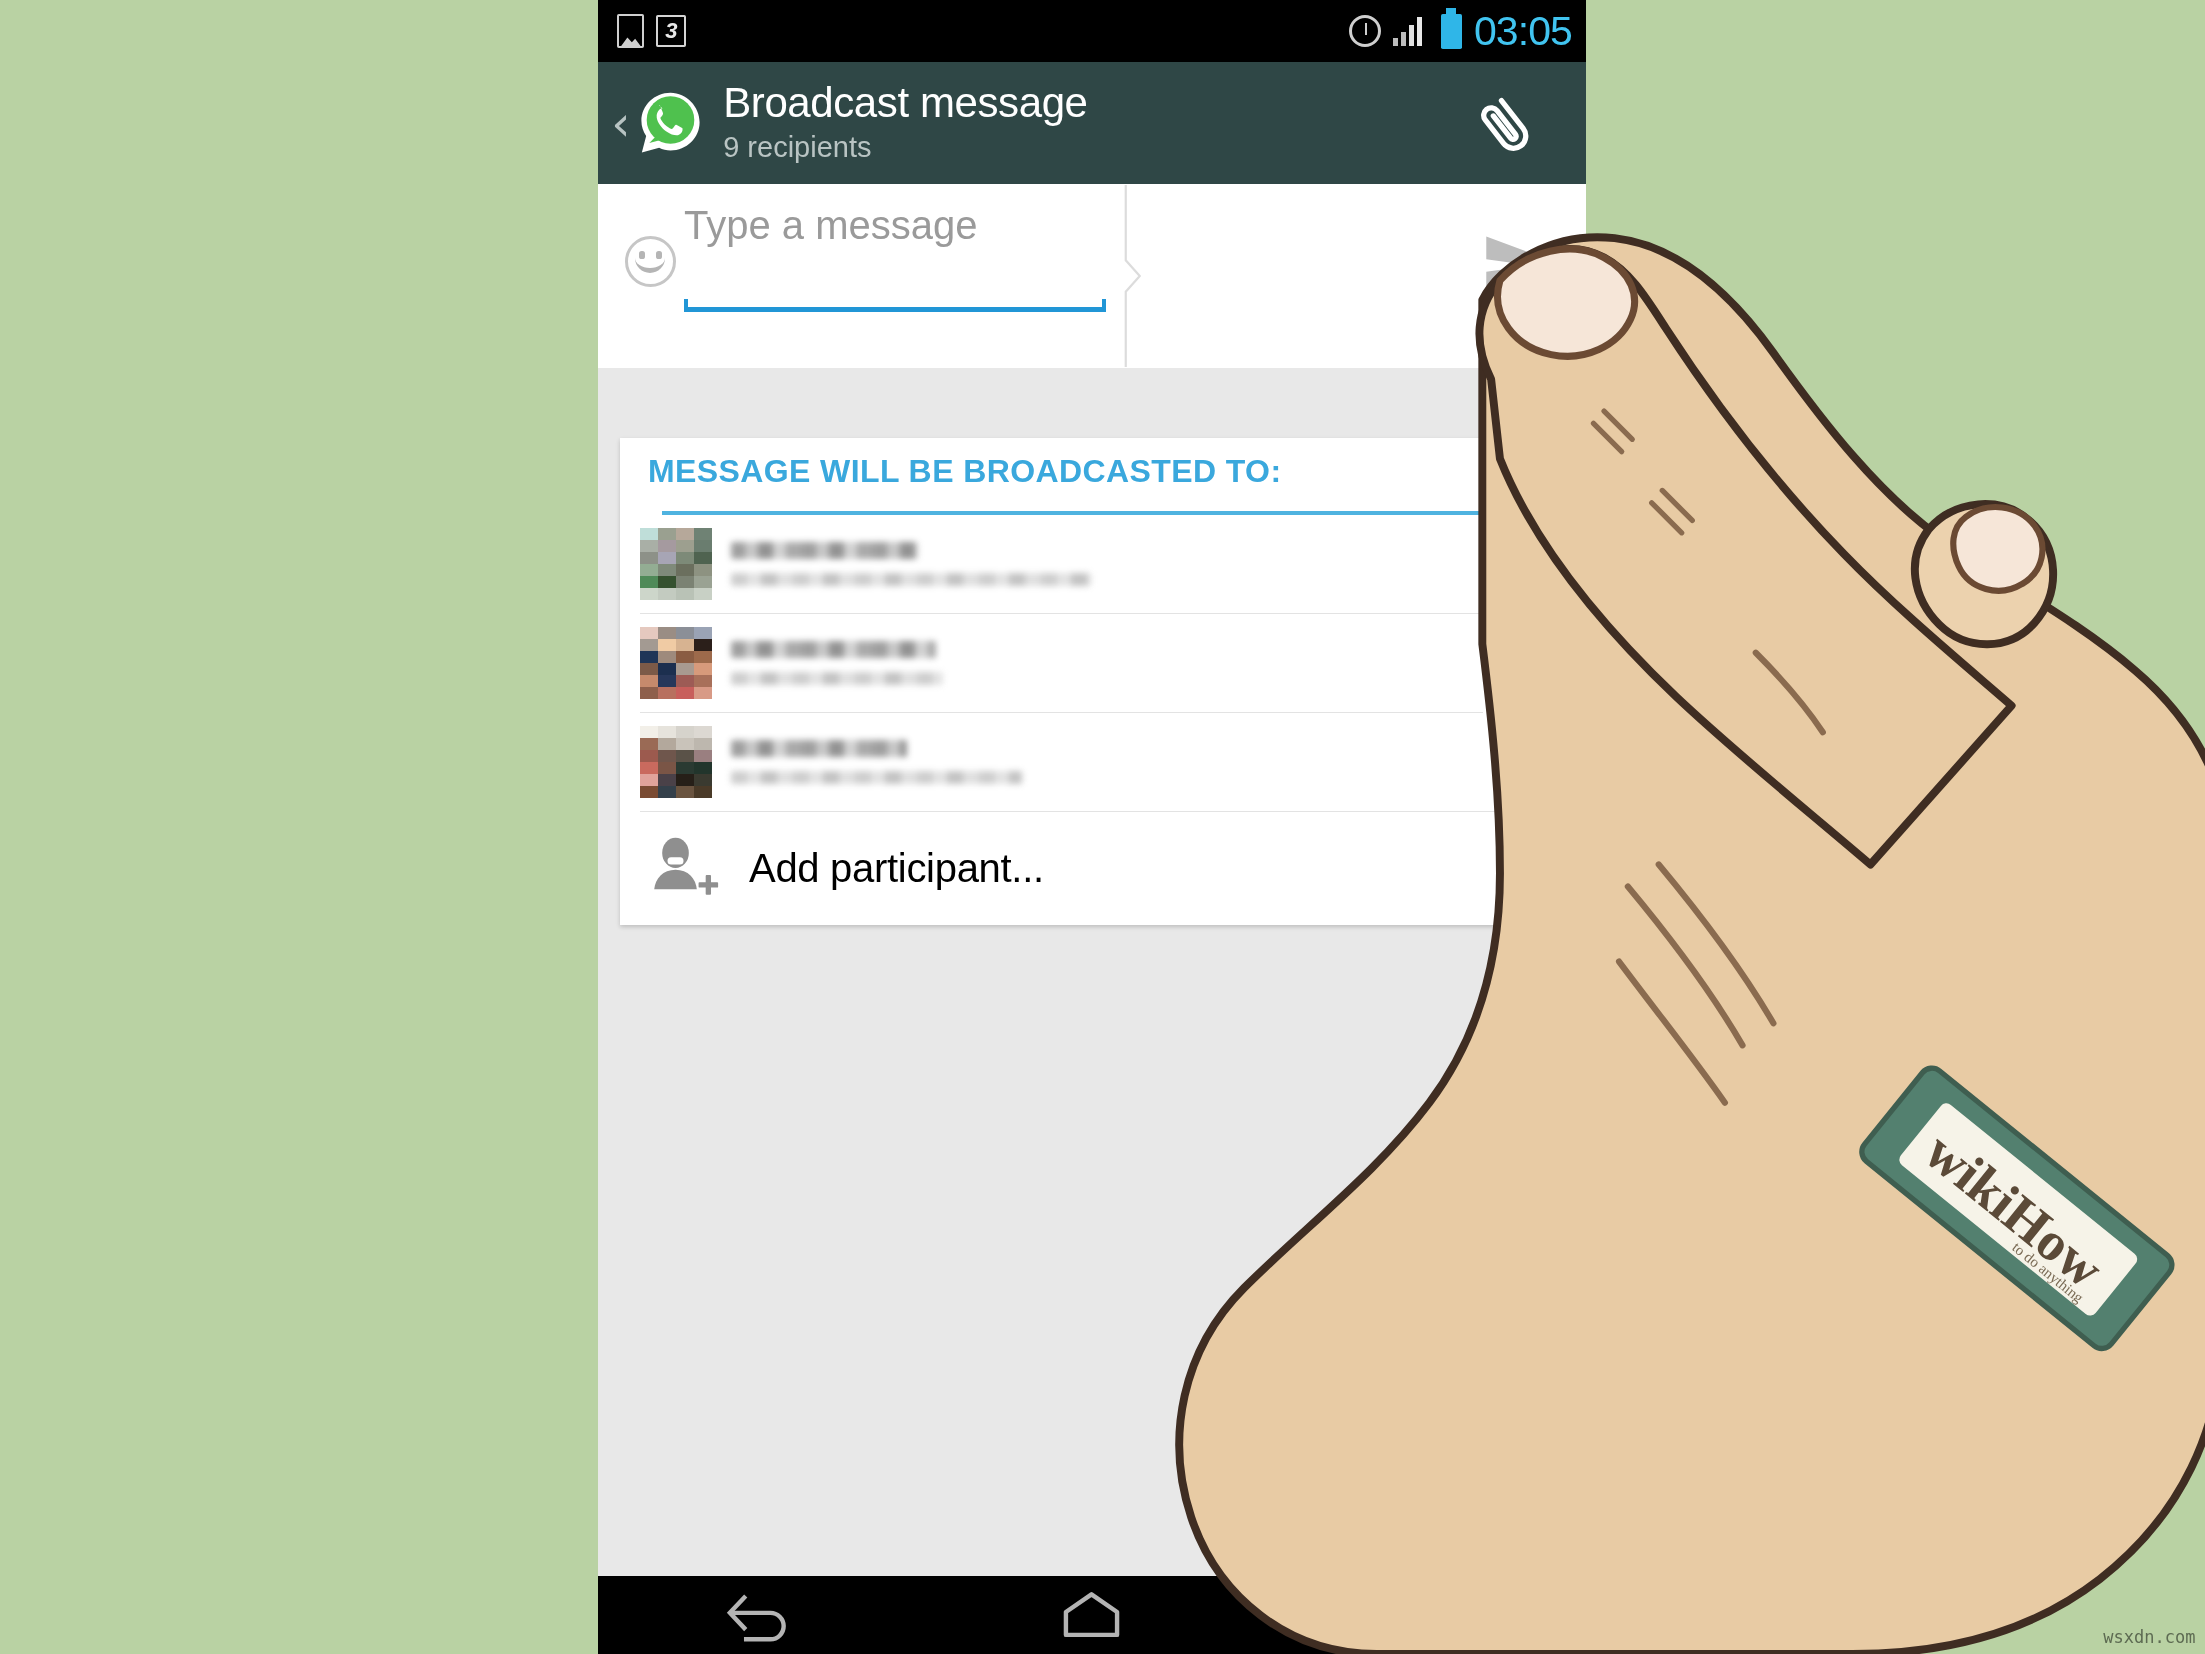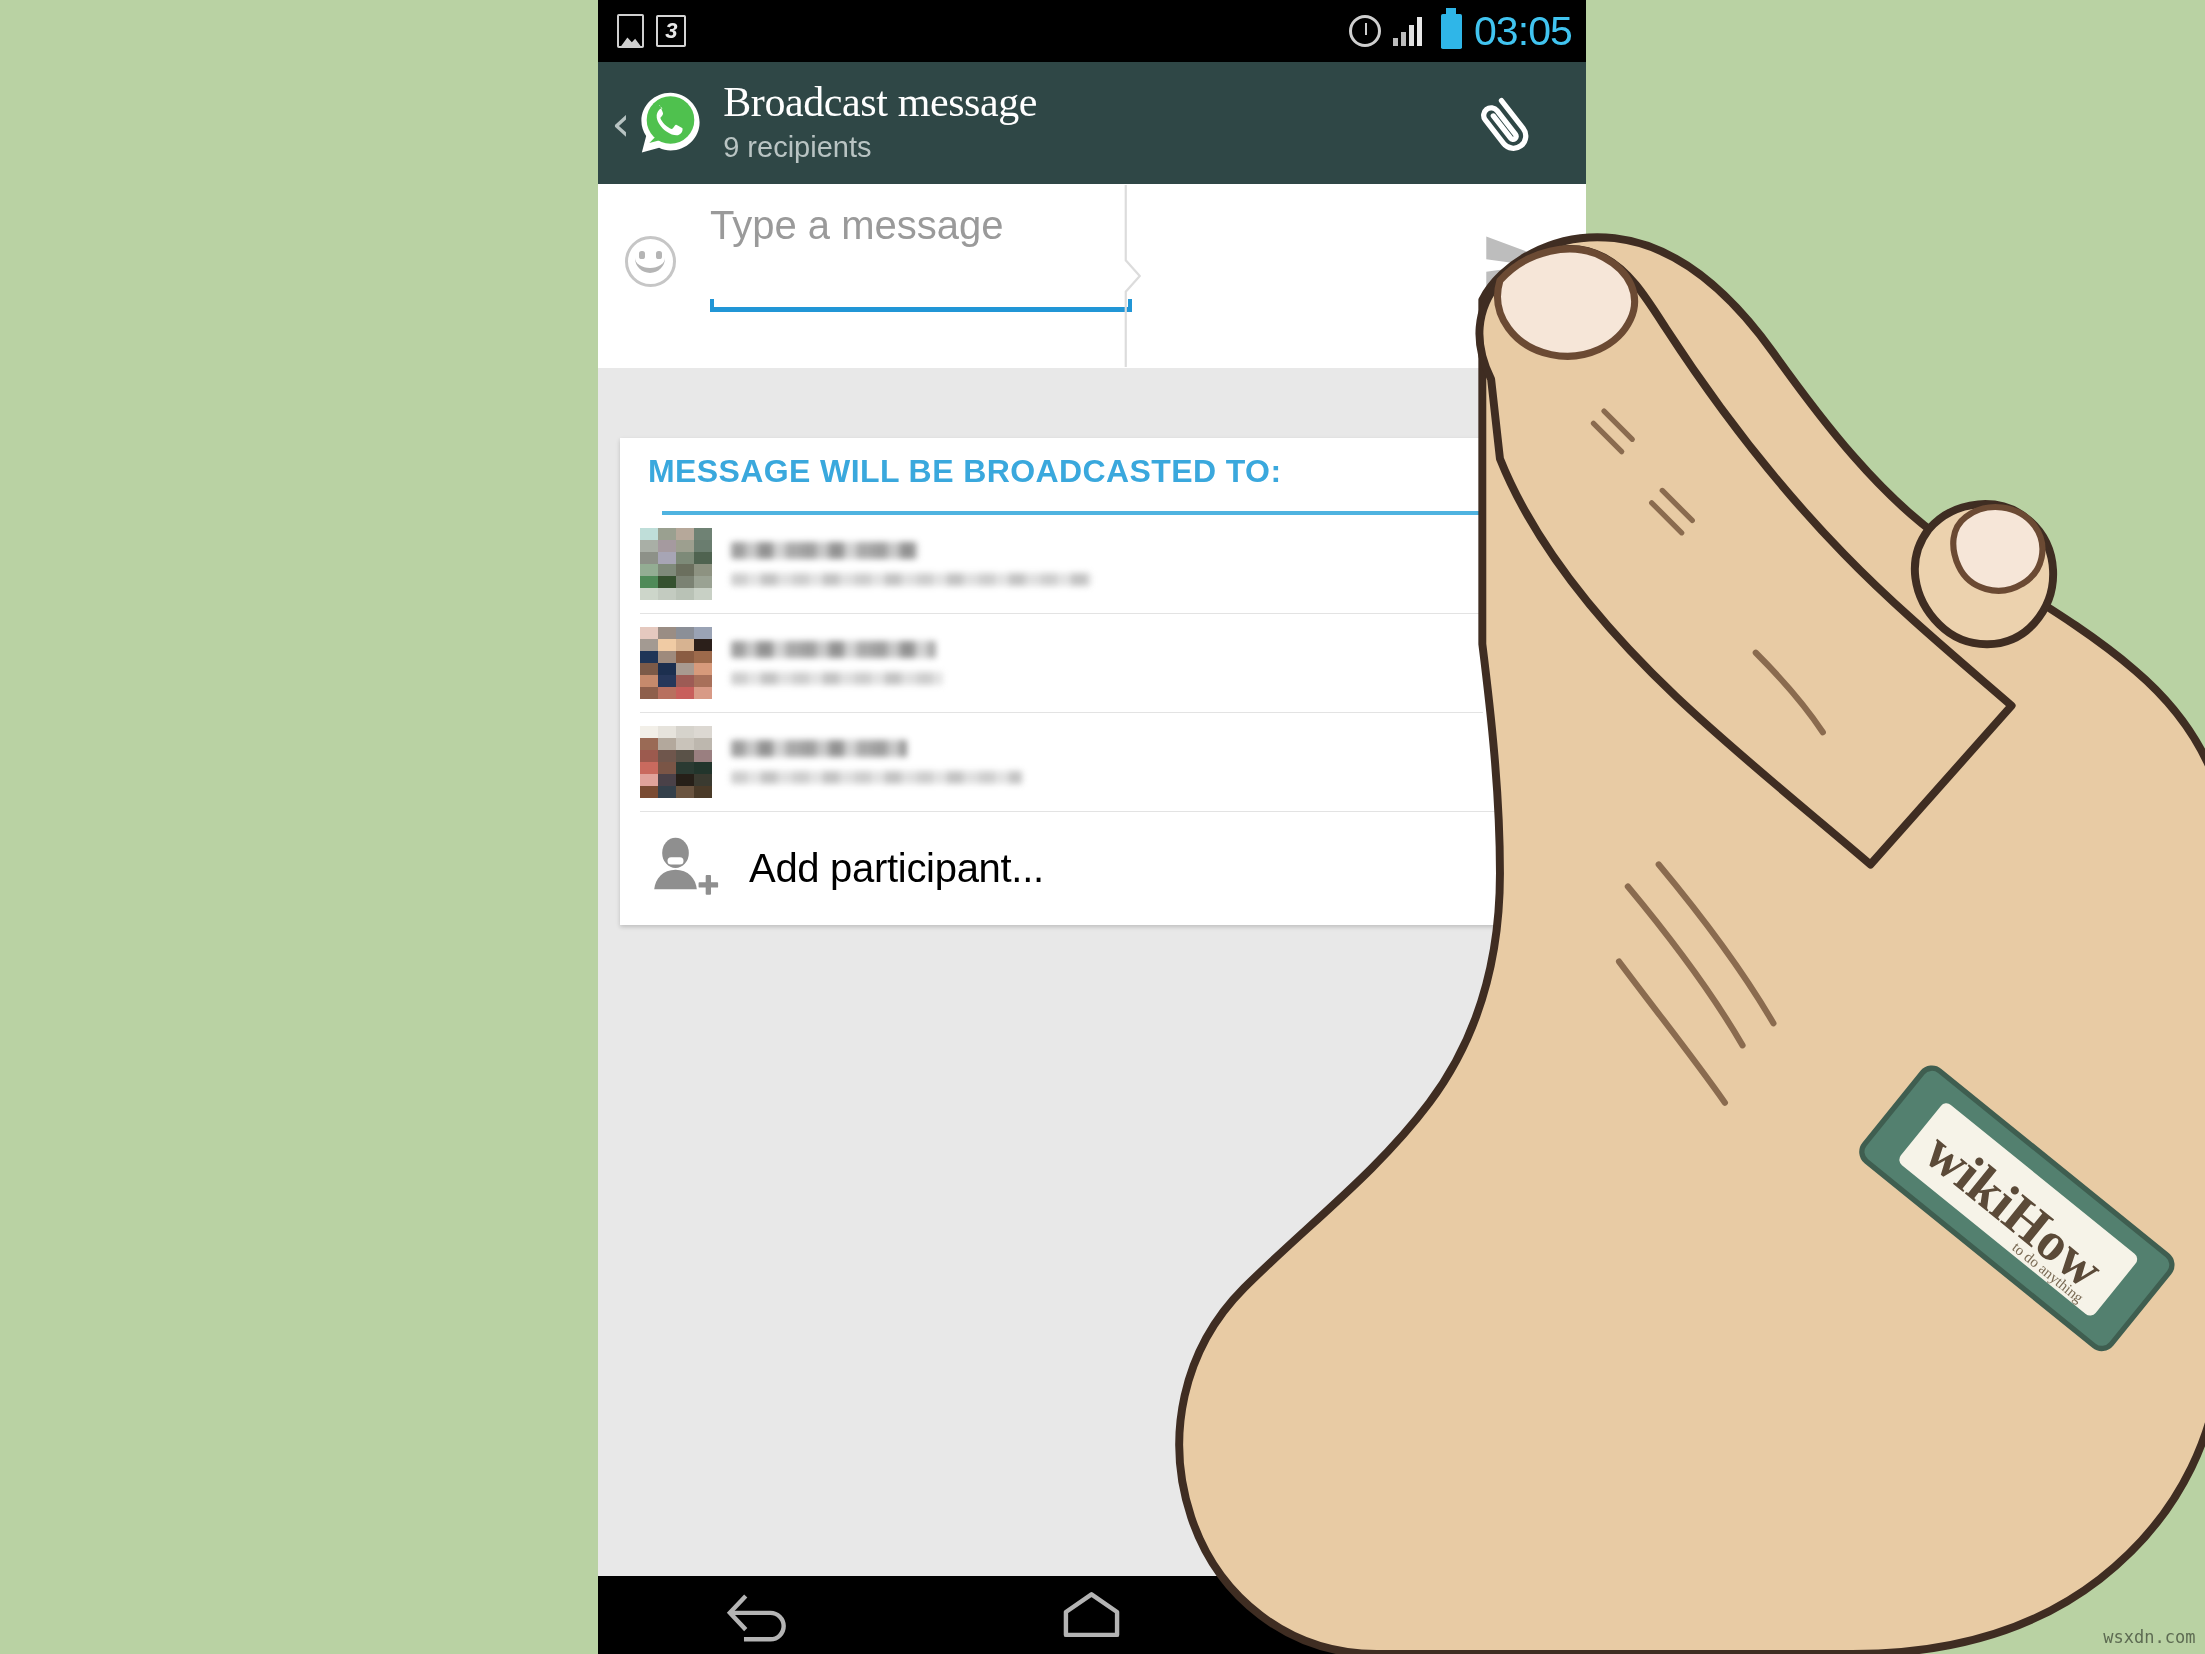--- a/index.html
+++ b/index.html
@@ -85,21 +85,21 @@
     font-family: "DejaVu Sans", sans-serif;
   }
   .wa-logo {
     width: 67px; height: 67px; flex: 0 0 auto;
     margin-left: 1.8px; position: relative;
   }
   .wa-logo svg { display: block; }
   .appbar-text { margin-left: 19.4px; display: flex; flex-direction: column; justify-content: center; }
   .appbar-title {
     color: #ffffff; font-size: 42px; line-height: 1.08;
-    font-weight: normal; letter-spacing: -0.4px; font-family: Liberation Serif, serif;
+    font-weight: normal; letter-spacing: -0.4px;
   }
   .appbar-sub {
     color: #b9c4c3; font-size: 29px; line-height: 1.3; margin-top: 3.5px;
   }
   .attach-btn {
     margin-left: auto; margin-right: 39px;
     width: 74px; height: 74px;
     display: flex; align-items: center; justify-content: center;
   }
 
@@ -120,21 +120,21 @@
     background: #b5b5b5; border-radius: 2.6px;
   }
   .emoji-btn .eye.l { left: 10.6px; }
   .emoji-btn .eye.r { right: 10.6px; }
   .emoji-btn .mouth {
     position: absolute; left: 7px; top: 19.4px; width: 30px; height: 15px;
     border-bottom: 5.3px solid #b5b5b5;
     border-radius: 0 0 19.4px 19.4px;
   }
   .msg-field {
-    margin-left: 34px; margin-top: 19.4px;
+    margin-left: 8px; margin-top: 19.4px;
     width: 422px; position: relative;
   }
   .msg-placeholder {
     color: #9a9a9a; font-size: 40px; line-height: 1.1; white-space: nowrap;
   }
   .msg-underline {
     position: absolute; left: 0; top: 104px;
     width: 422px; height: 4.4px; background: #2196d6;
   }
   .msg-underline::before, .msg-underline::after {

